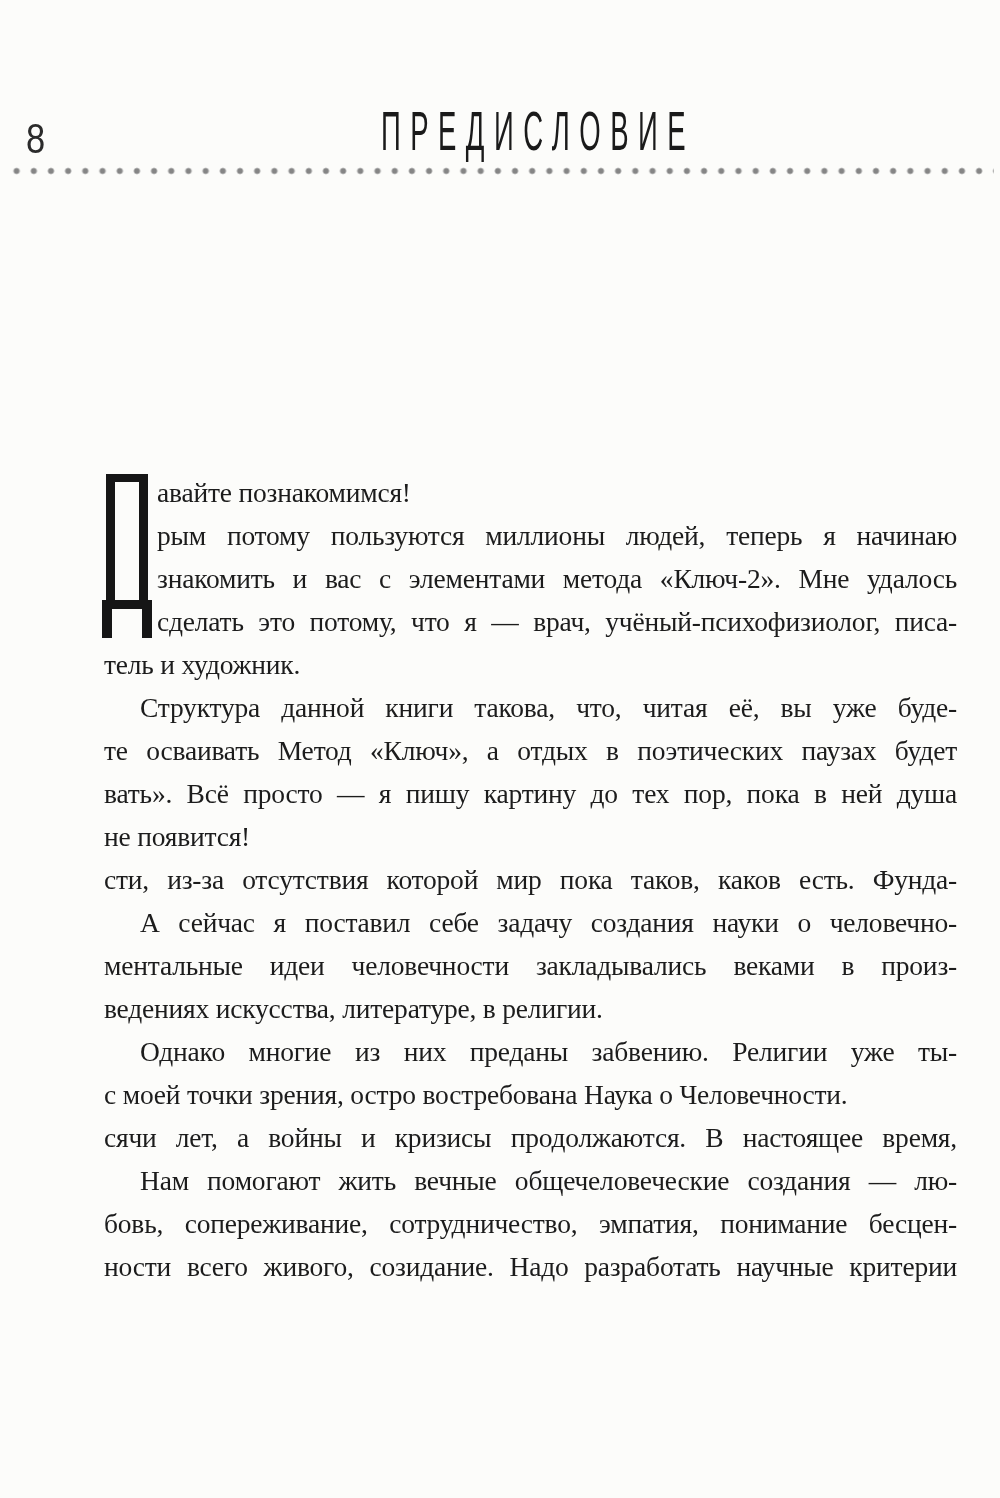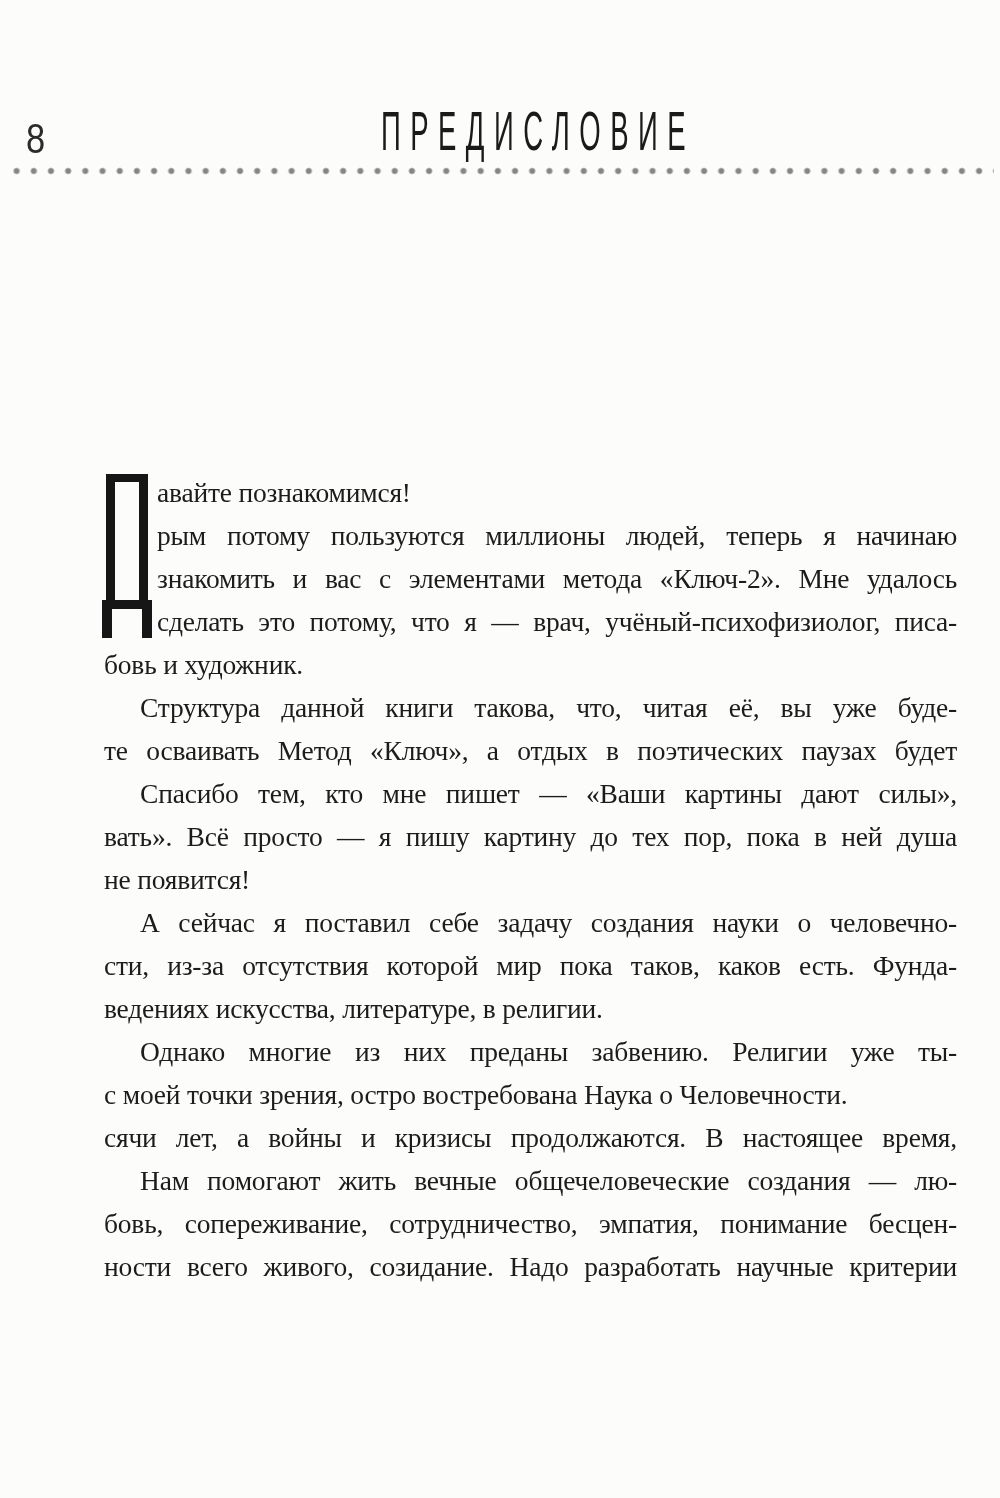--- a/index.html
+++ b/index.html
@@ -96,37 +96,37 @@
           </g>
         </svg>
       </span>
       <div class="ln end">авайте познакомимся!</div>
     </div>
 
     <div class="para">
       <div class="ln">рым потому пользуются миллионы людей, теперь я начинаю</div>
       <div class="ln">знакомить и вас с элементами метода «Ключ-2». Мне удалось</div>
       <div class="ln">сделать это потому, что я — врач, учёный-психофизиолог, писа-</div>
-      <div class="ln end">бовь и художник.</div>
+      <div class="ln end">тель и художник.</div>
     </div>
 
     <div class="para">
       <div class="ln ind">Структура данной книги такова, что, читая её, вы уже буде-</div>
       <div class="ln">те осваивать Метод «Ключ», а отдых в поэтических паузах будет</div>
     </div>
 
     <div class="para">
-      <div class="ln ind">Спасибо тем, кто мне пишет — «Ваши картины дают силы»,</div>
       <div class="ln">вать». Всё просто — я пишу картину до тех пор, пока в ней душа</div>
       <div class="ln end">не появится!</div>
     </div>
 
     <div class="para">
+      <div class="ln">сти, из-за отсутствия которой мир пока таков, каков есть. Фунда-</div>
       <div class="ln ind">А сейчас я поставил себе задачу создания науки о человечно-</div>
-      <div class="ln">сти, из-за отсутствия которой мир пока таков, каков есть. Фунда-</div>
+      <div class="ln">ментальные идеи человечности закладывались веками в произ-</div>
       <div class="ln end">ведениях искусства, литературе, в религии.</div>
     </div>
 
     <div class="para">
       <div class="ln ind">Однако многие из них преданы забвению. Религии уже ты-</div>
       <div class="ln end">с моей точки зрения, остро востребована Наука о Человечности.</div>
       <div class="ln">сячи лет, а войны и кризисы продолжаются. В настоящее время,</div>
       <div class="ln ind">Нам помогают жить вечные общечеловеческие создания — лю-</div>
       <div class="ln">бовь, сопереживание, сотрудничество, эмпатия, понимание бесцен-</div>
       <div class="ln">ности всего живого, созидание. Надо разработать научные критерии</div>

